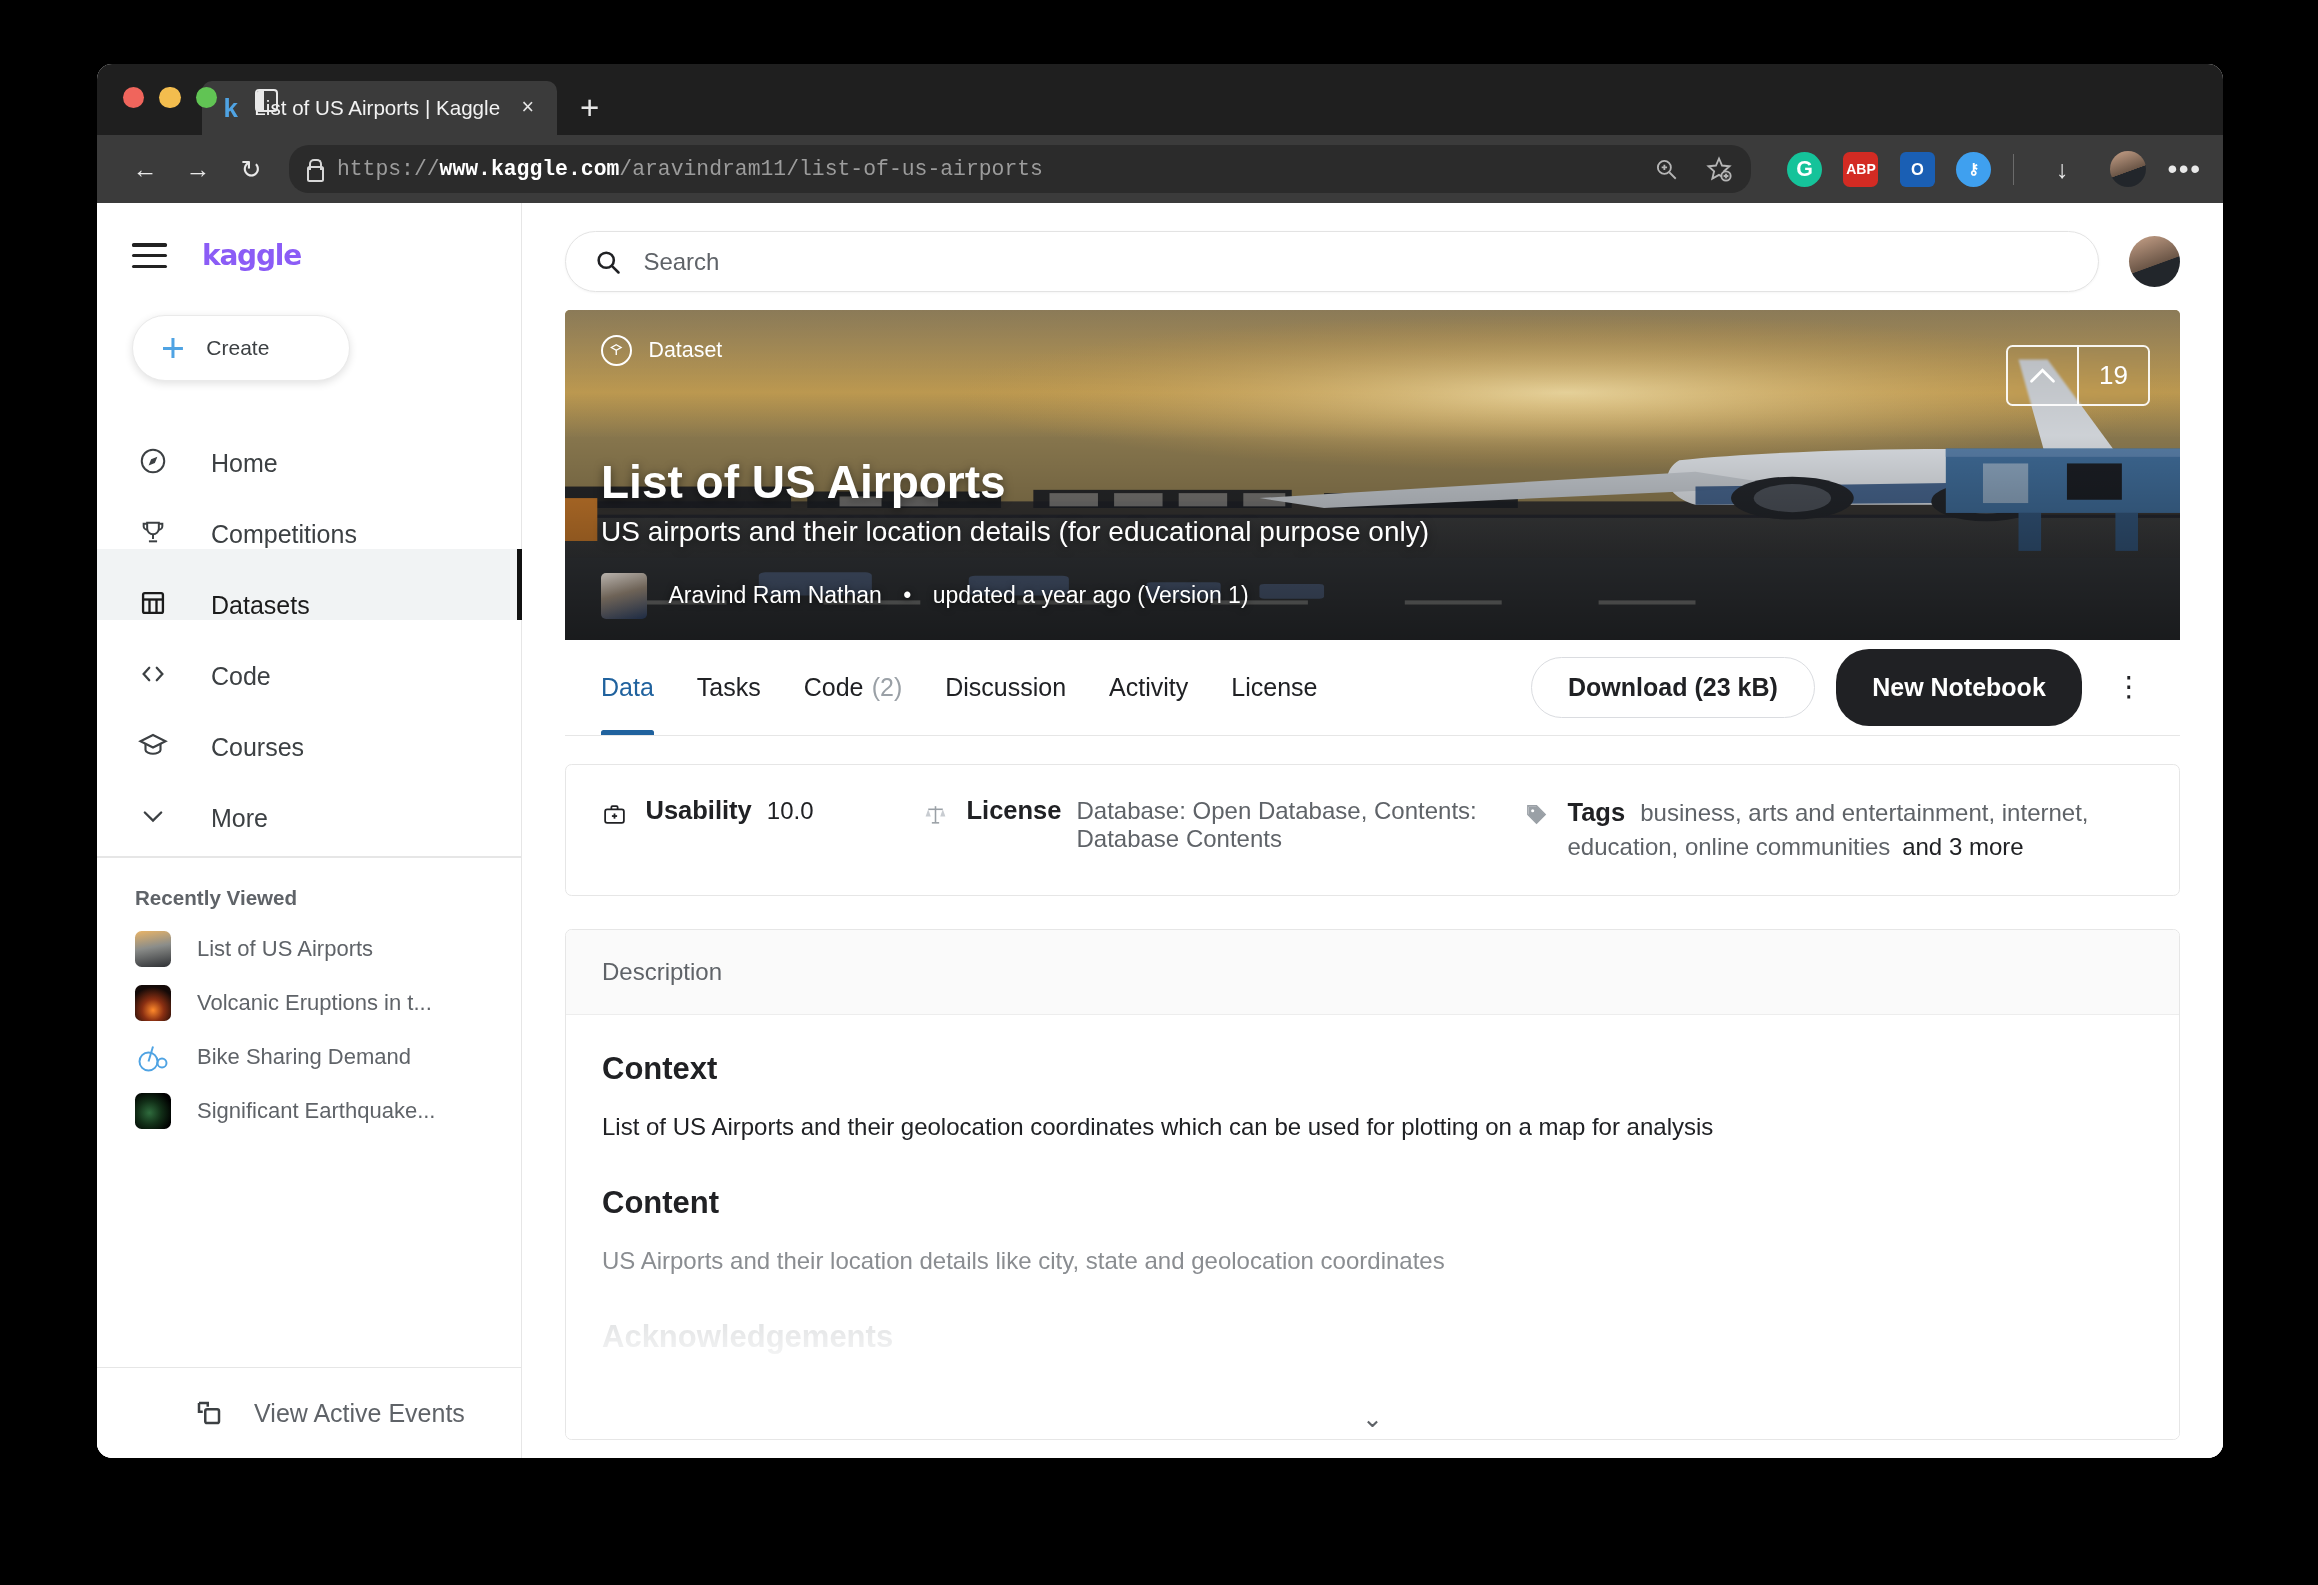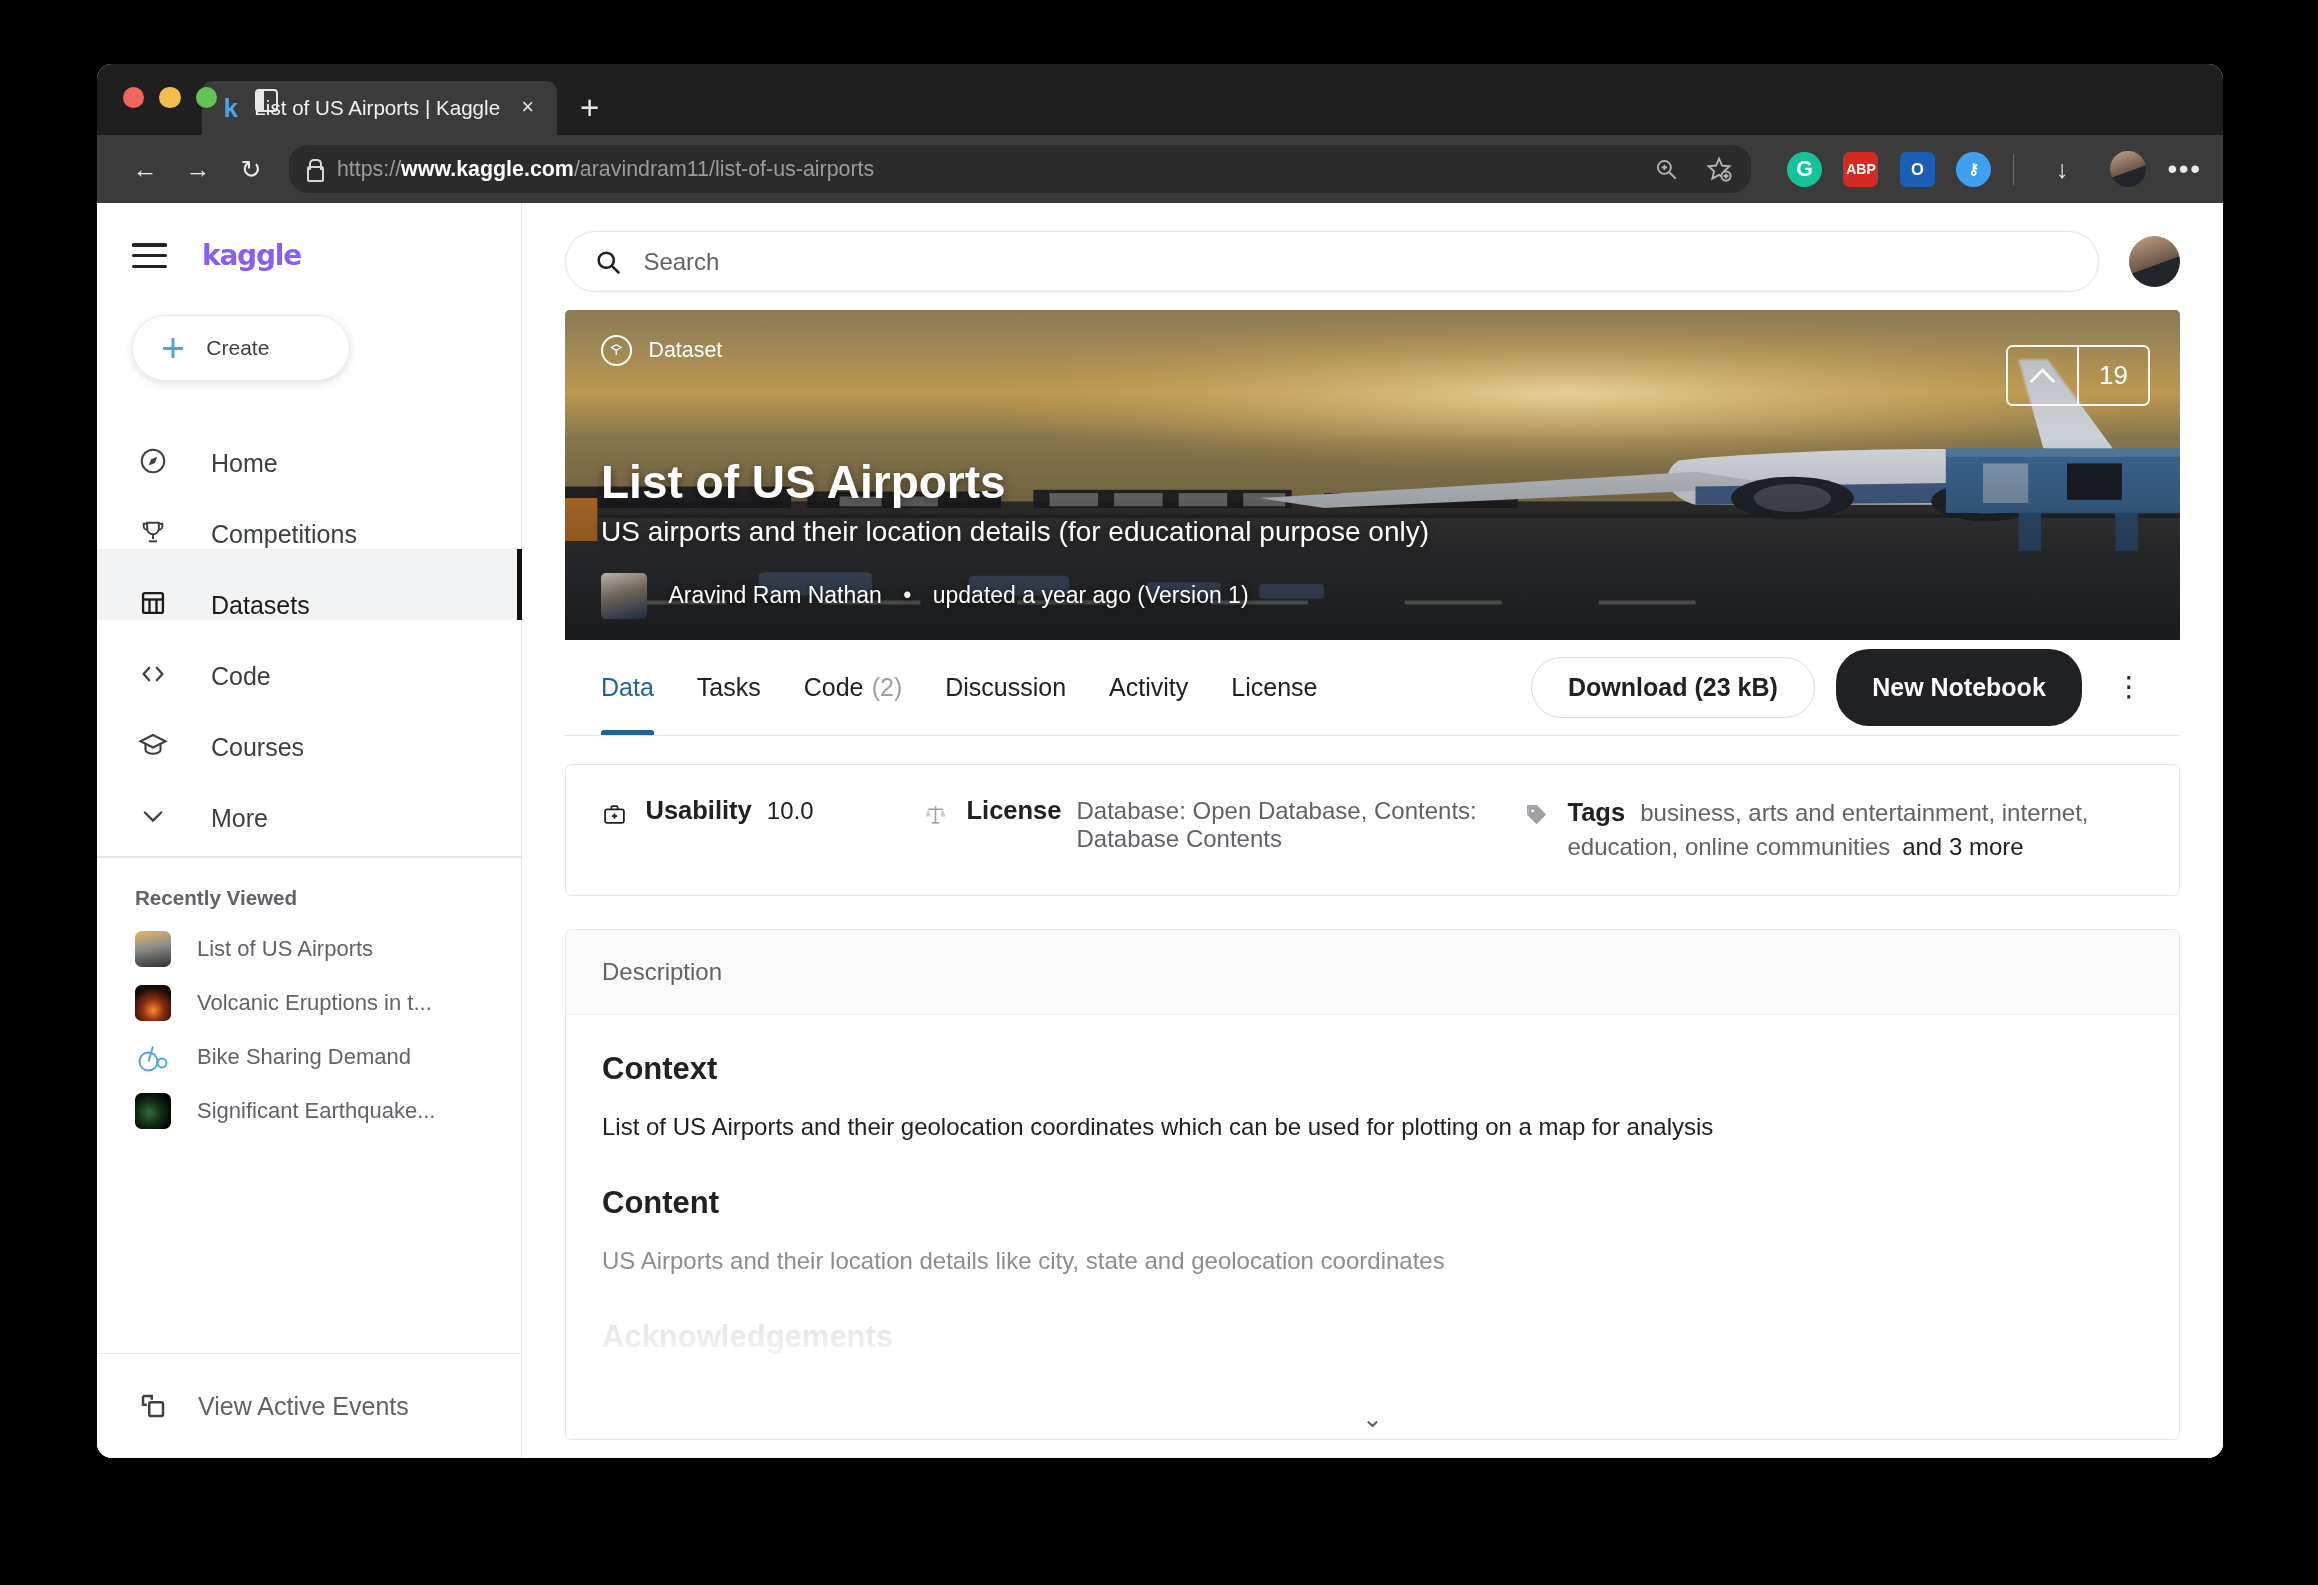--- a/index.html
+++ b/index.html
@@ -72,20 +72,21 @@
   .navbtn { width: 53px; color:#e9e9e9; font-size: 25px; text-align:center; }
   .urlbar {
     flex: 1;
     height: 48px;
     background: #2b2b2b;
     border-radius: 20px;
     display: flex; align-items: center;
     padding: 0 16.5px;
     margin: 0 15px 0 11.5px;
     gap: 15px;
+    font-family: Liberation Mono, monospace;
   }
   .lock { width:16.5px; height:21.4px; position:relative; flex: none; }
   .lock::before {
     content:''; position:absolute; left:1.6px; top:7.4px; width:13px; height:12.4px;
     border:2.1px solid #d7d7d7; border-radius:2.5px;
   }
   .lock::after {
     content:''; position:absolute; left:4.1px; top:0.8px; width:8.2px; height:9px;
     border:2.1px solid #d7d7d7; border-bottom:none; border-radius:5px 5px 0 0;
   }
@@ -143,22 +144,22 @@
     content:''; position:absolute; right:-1.6px; top:0; bottom:0; width: 5.8px; background:#111;
   }
   .nav-ico { width: 35px; height:35px; display:flex; align-items:center; justify-content:center; flex:none; }
   .sep { height:1.6px; background:#e6e6e6; margin: 23px 0 0 0; }
   .recent-title { font-size: 20.6px; color:#5f6368; padding: 28px 0 11.5px 38px; font-weight: 700; }
   .recent-item { height: 54px; display:flex; align-items:center; gap:26px; padding-left: 38px; }
   .thumb { width: 36px; height:36px; border-radius:6.6px; flex:none; }
   .recent-label { font-size: 22px; color:#5f6368; white-space: nowrap; overflow:hidden; }
   .events {
     margin-top:auto; border-top: 1.6px solid #e6e6e6;
-    height: 105px; display:flex; align-items:center; gap:28px; padding-left: 38px;
-    color:#5f6368; font-size: 25px;
+    height: 91px; display:flex; align-items:center; gap:28px; padding-left: 38px;
+    color:#5f6368; font-size: 25px; justify-content: center;
   }
 
   
   .main { flex: 1; background:#fff; padding: 0 43px; overflow: hidden; position: relative; }
   .topbar { display:flex; align-items:center; gap: 30px; padding: 28px 0 18px 0; }
   .search {
     flex: 1; height: 61px; border:1.6px solid #e3e3e3; border-radius: 33px;
     display:flex; align-items:center; gap: 21.4px; padding-left: 28px;
     box-shadow: 0 0.8px 2.5px rgba(0,0,0,.05);
   }

